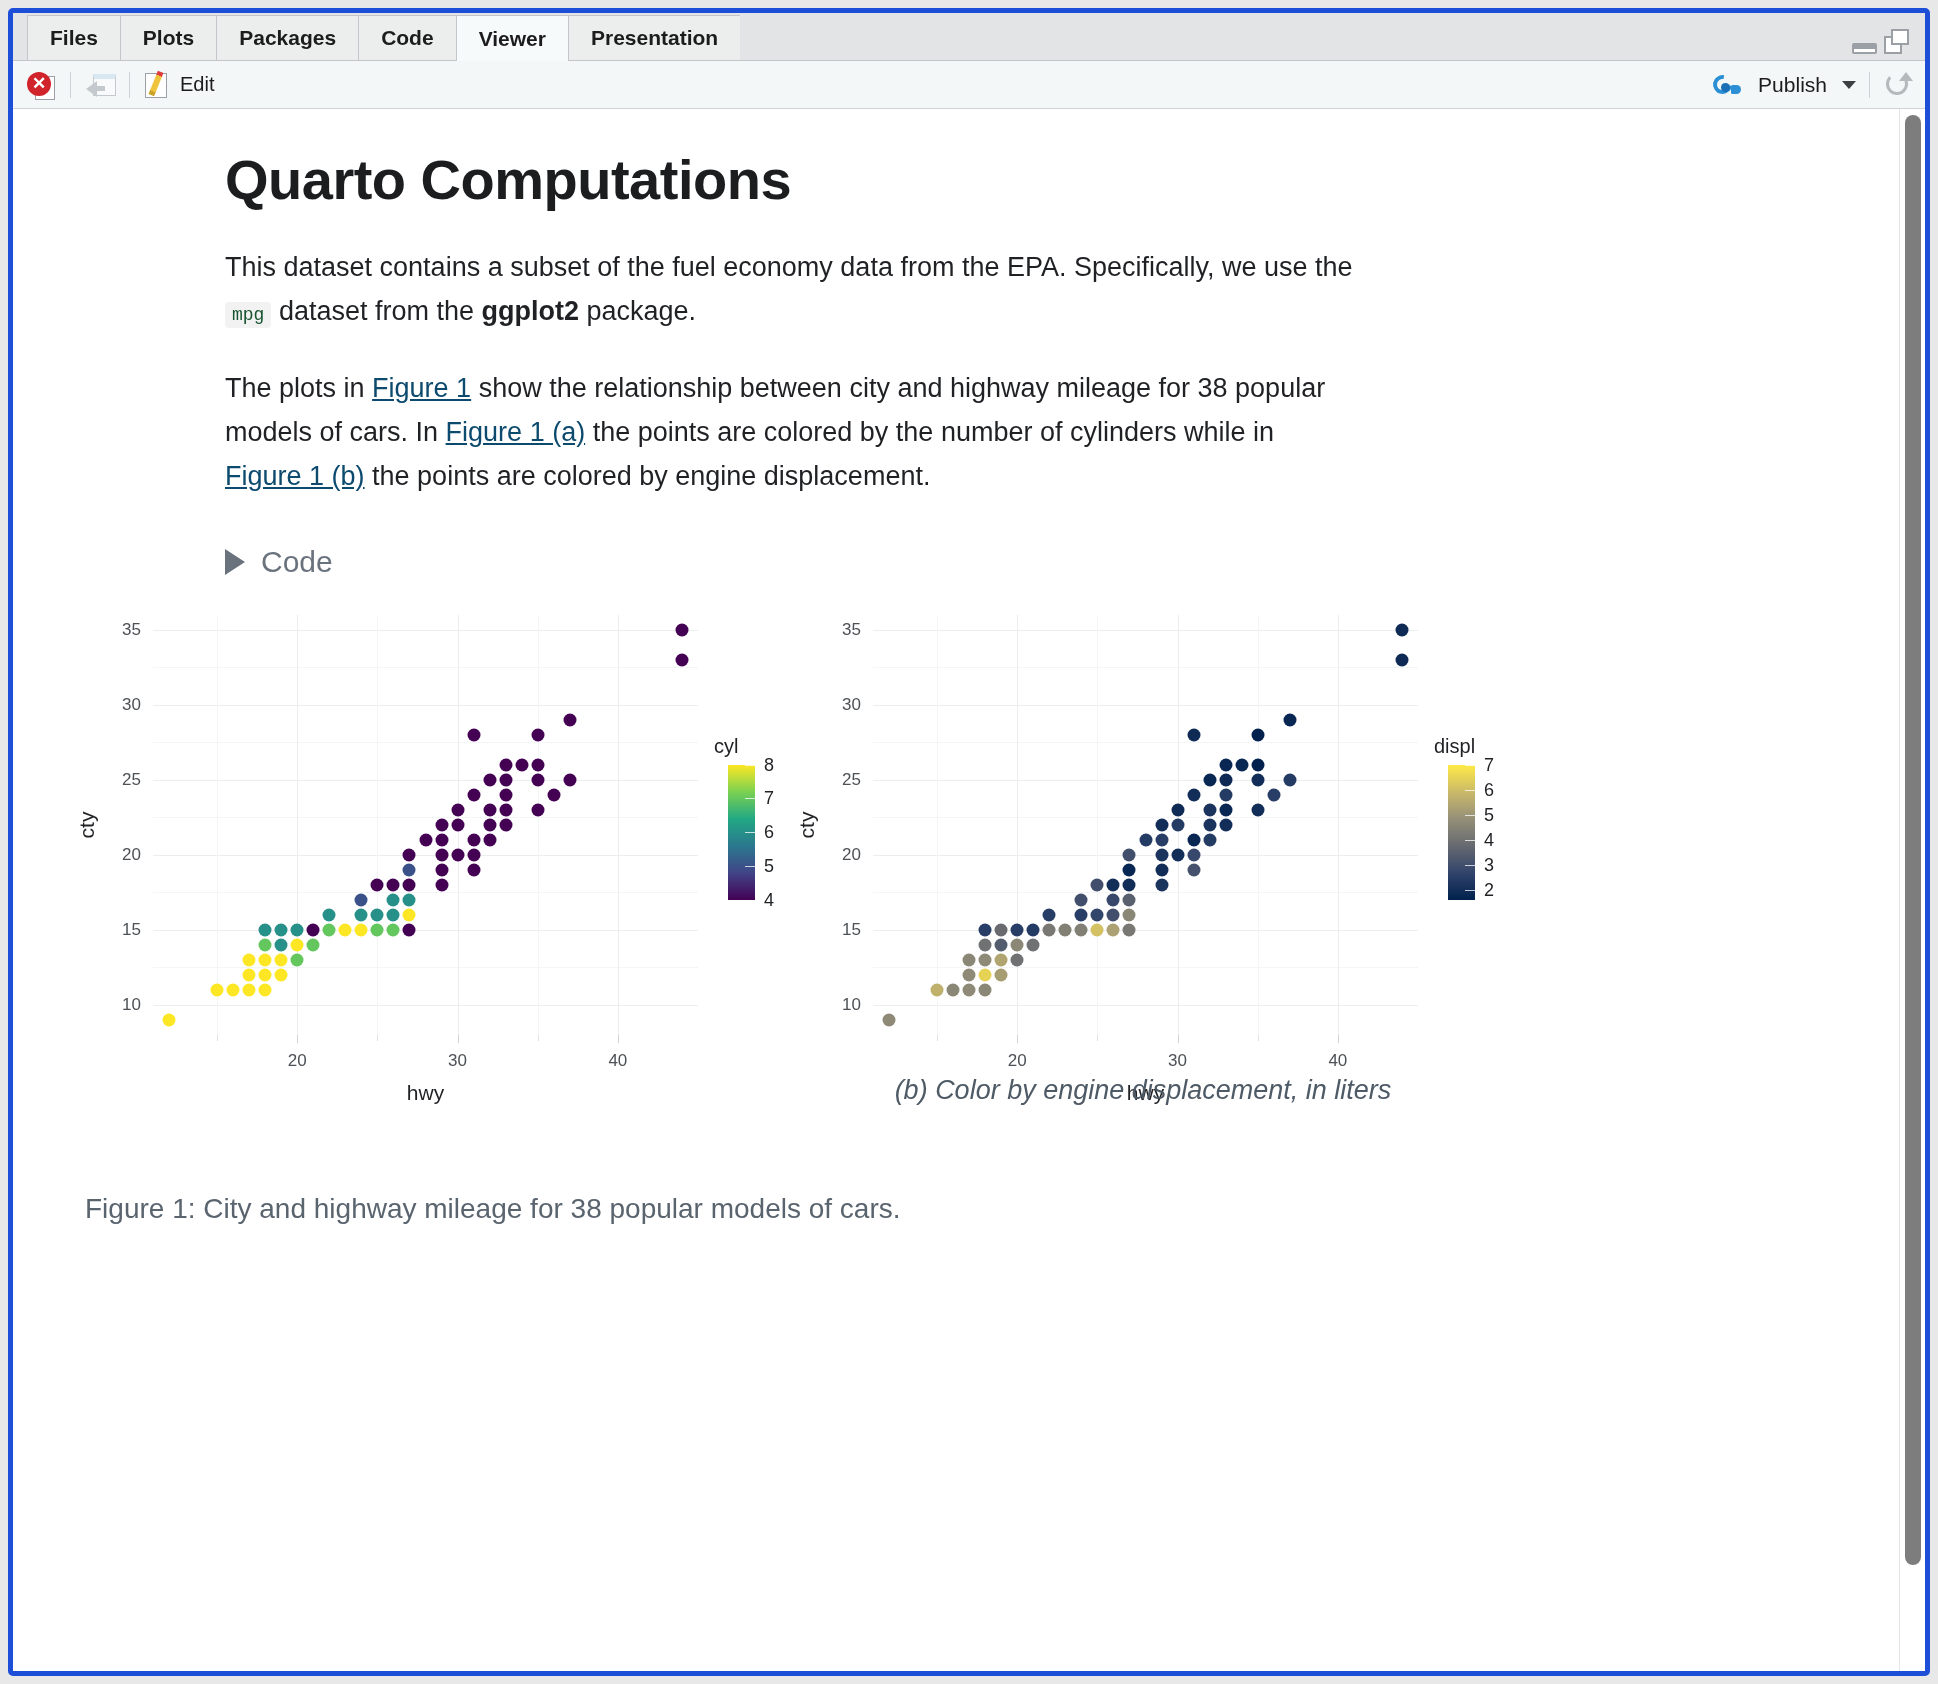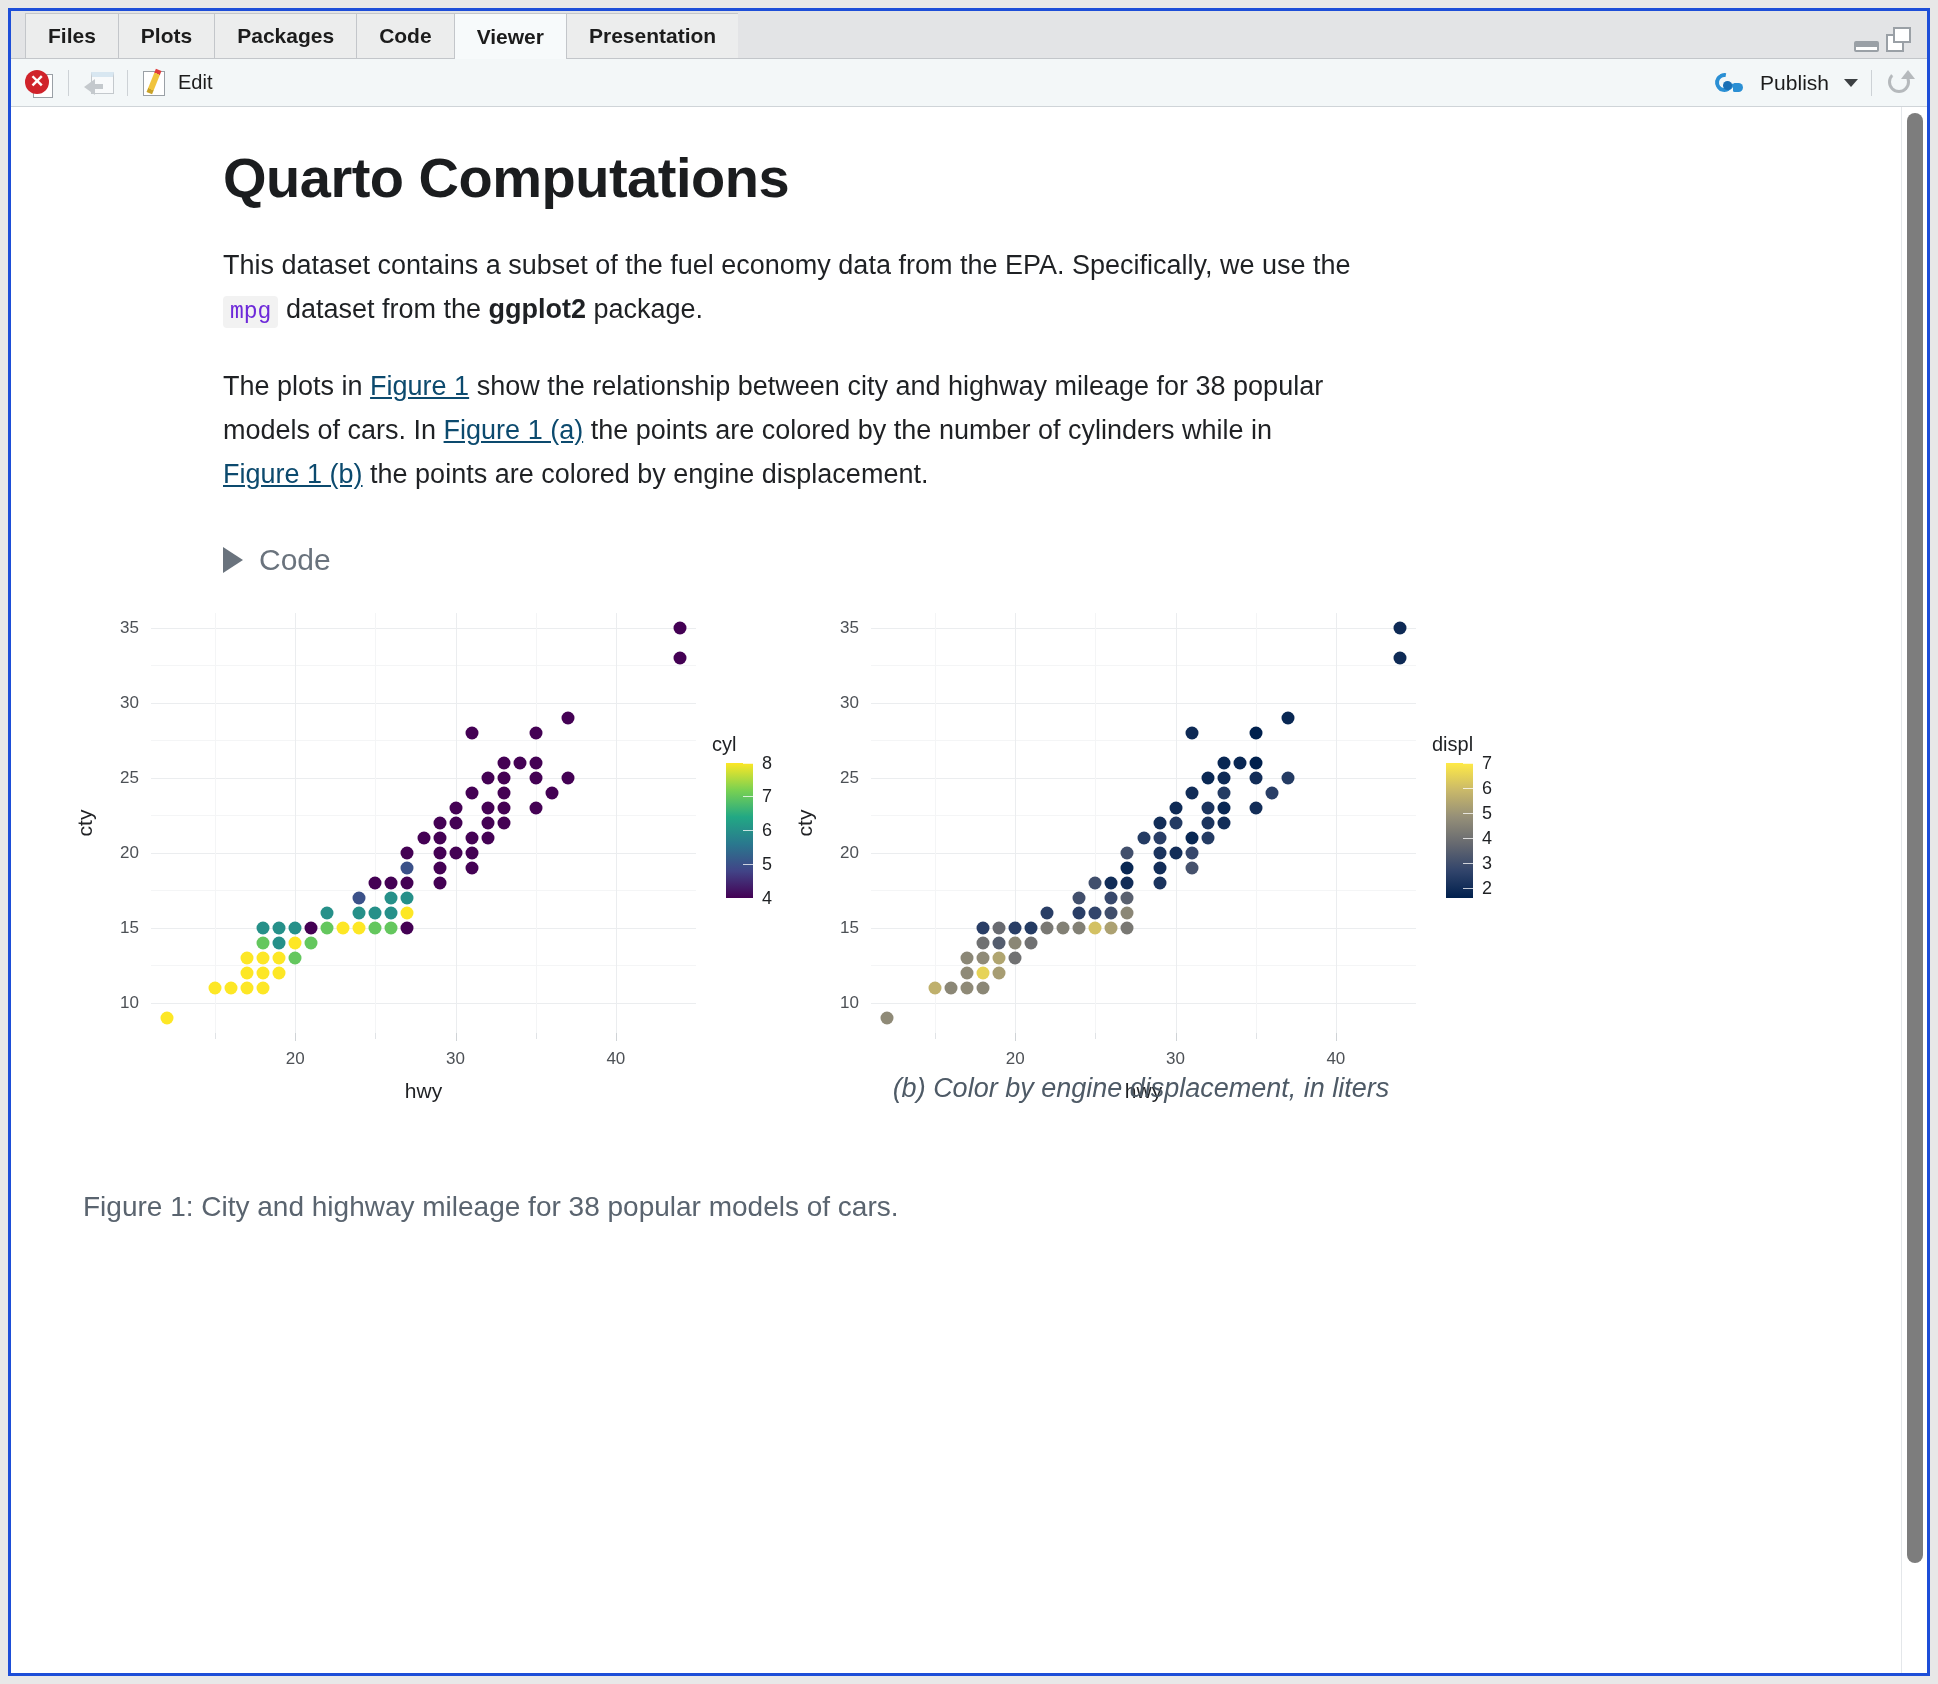--- a/index.html
+++ b/index.html
@@ -9,22 +9,22 @@
     background:#e8e8e8;
     font-family:"Liberation Sans", sans-serif;
     overflow:hidden;
   }
 
   
   #pane {
     position:absolute; left:8px; top:8px;
     width:1922px; height:1668px;
     background:#f7fafb;
-    border:3px solid #1d4ed8;
-    border-radius:0;
+    border:5px solid #1d4ed8;
+    border-radius:5px;
     display:flex; flex-direction:column;
     overflow:hidden;
   }
 
   
   #tabstrip {
     position:relative;
     height:48px;
     background:#e3e4e6;
     border-bottom:1px solid #c3c6ca;
@@ -163,21 +163,21 @@
     margin:0; padding:38px 0 0 212px;
     font-size:56px; font-weight:bold; color:#1b1d1f;
     letter-spacing:-0.5px;
   }
   .para {
     margin:0; padding:34px 540px 0 212px;
     font-size:27px; line-height:1.62; color:#1f2124;
   }
   code.inline {
     font-family:"Liberation Mono", monospace;
-    font-size:23px; color:#6d28d9;
+    font-size:18px; color:#14532d;
     background:#f2f2f2; border-radius:4px;
     padding:3px 7px;
   }
   .bold { font-weight:bold; }
   a.xref { color:#0c4a6e; text-decoration:underline; }
 
   
   #code-fold {
     margin:46px 0 0 212px;
     display:flex; align-items:center; gap:16px;

